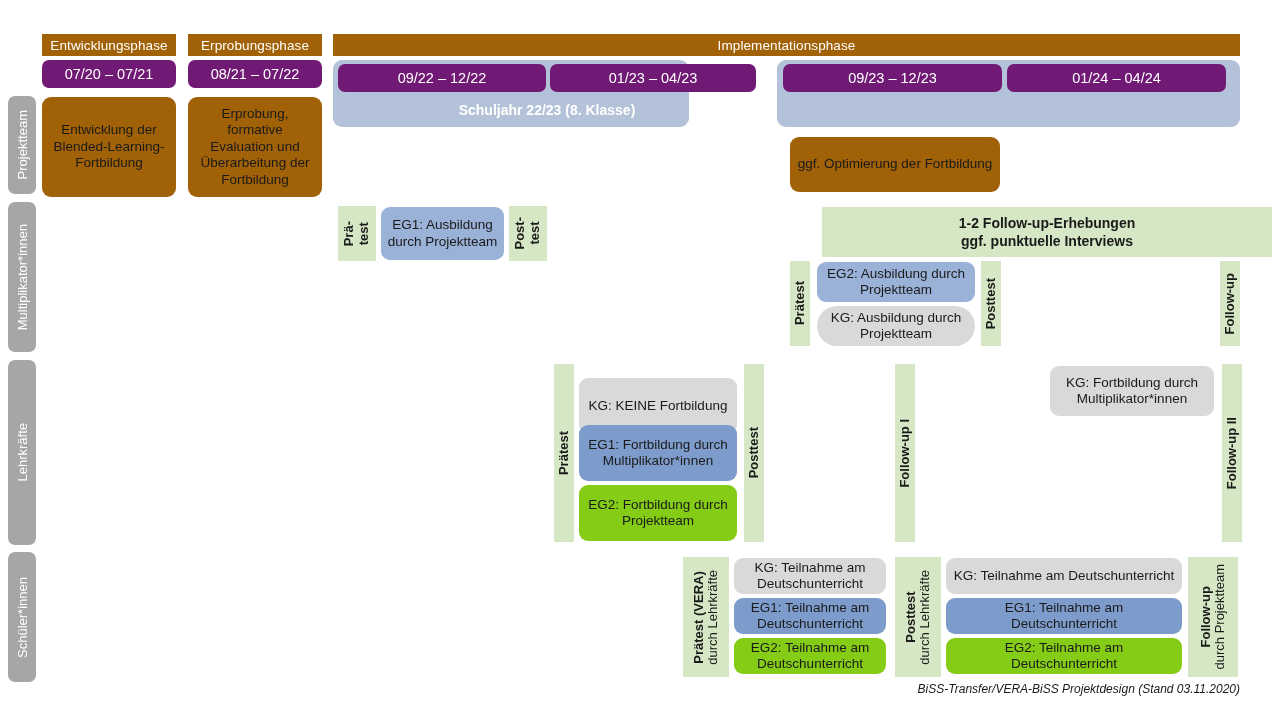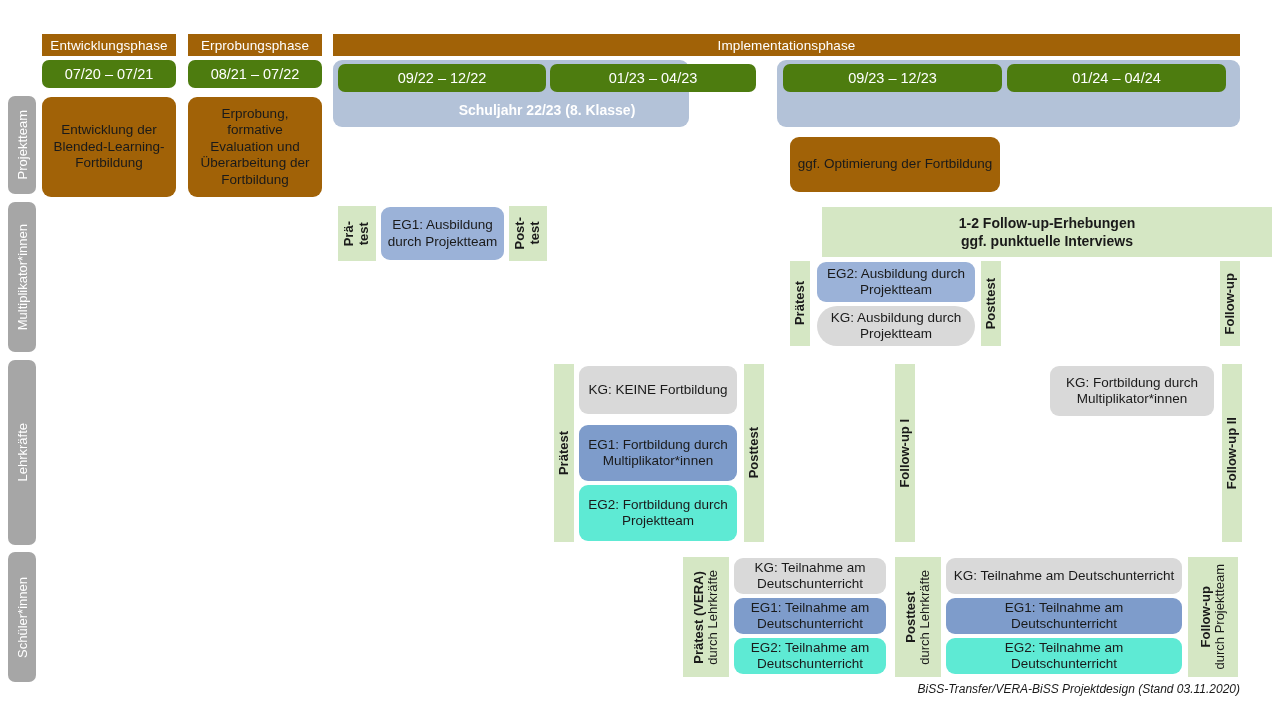--- a/index.html
+++ b/index.html
@@ -30,21 +30,21 @@
     font-size: 13.5px;
     display: flex;
     align-items: center;
     justify-content: center;
     text-align: center;
     letter-spacing: .1px;
   }
 
   
   .date-chip {
-    background: #4d7c0f;
+    background: #701a75;
     color: #ffffff;
     font-size: 14.5px;
     border-radius: 7px;
     display: flex;
     align-items: center;
     justify-content: center;
     text-align: center;
   }
 
   
@@ -86,21 +86,21 @@
     justify-content: center;
     text-align: center;
     font-size: 13.5px;
     line-height: 1.22;
     padding: 2px 6px;
   }
   .box-grey   { background: #a16207; }
   .box-grey2  { background: #d9d9d9; }
   .box-blue   { background: #9bb2d8; }
   .box-blue-d { background: #7e9ccb; }
-  .box-blue-l { background: #5eead4; }
+  .box-blue-l { background: #84cc16; }
 
   
   .strip {
     background: #d5e7c4;
     display: flex;
     align-items: center;
     justify-content: center;
     font-size: 13px;
     font-weight: bold;
     overflow: hidden;
@@ -244,21 +244,21 @@
     <div class="vtxt">
       <span>Follow-up</span>
     </div>
   </div>
 
   <div class="abs strip" style="left:554px; top:364px; width:20px; height:178px;">
     <div class="vtxt">
       <span>Prätest</span>
     </div>
   </div>
-  <div class="abs box box-grey2" style="left:579px; top:366px; width:158px; height:48px;">
+  <div class="abs box box-grey2" style="left:579px; top:378px; width:158px; height:56px;">
     <span>KG:  KEINE Fortbildung</span>
   </div>
   <div class="abs box box-blue-d" style="left:579px; top:425px; width:158px; height:56px;">
     <span>EG1: Fortbildung durch Multiplikator*innen</span>
   </div>
   <div class="abs box box-blue-l" style="left:579px; top:485px; width:158px; height:56px;">
     <span>EG2: Fortbildung durch Projektteam</span>
   </div>
   <div class="abs strip" style="left:744px; top:364px; width:20px; height:178px;">
     <div class="vtxt">

